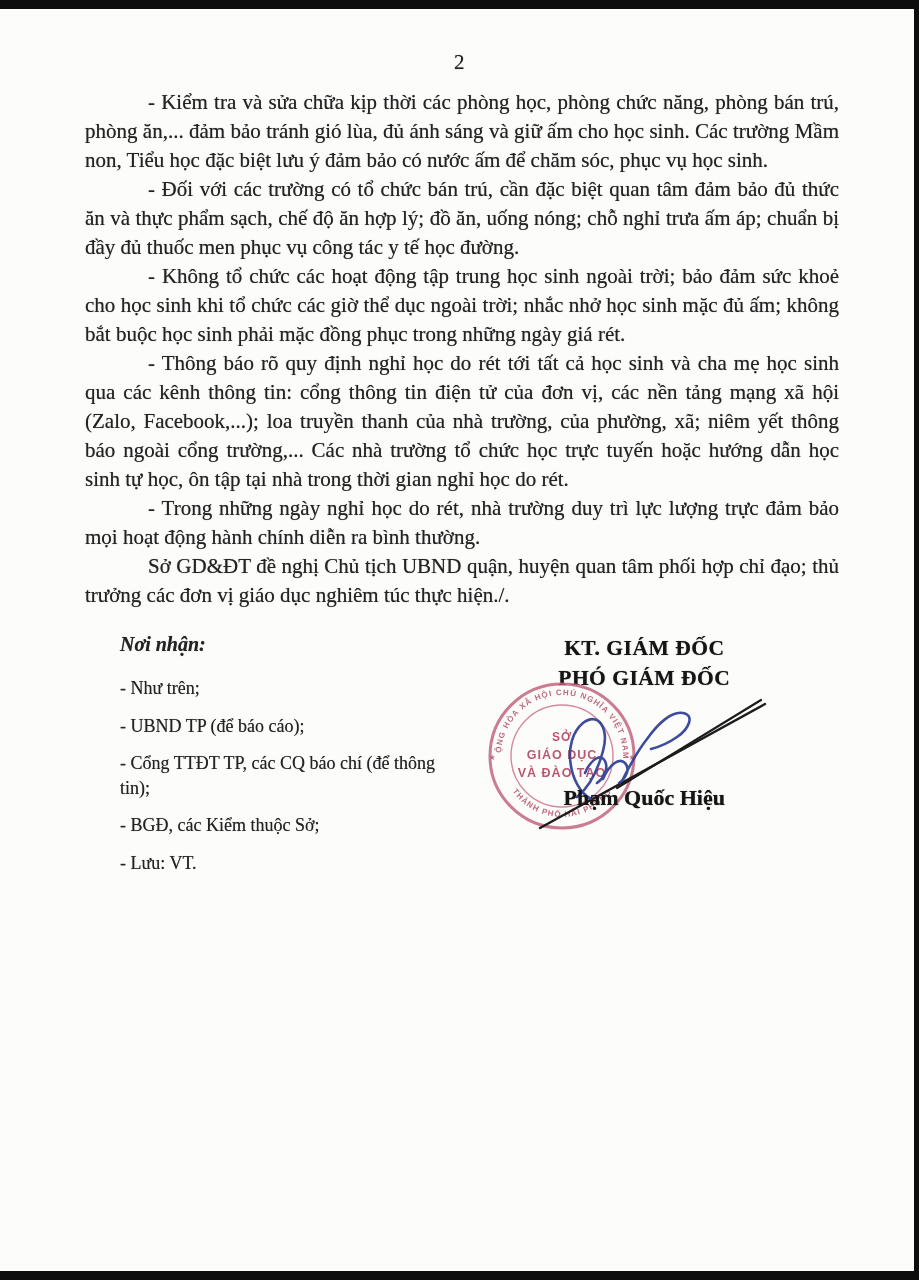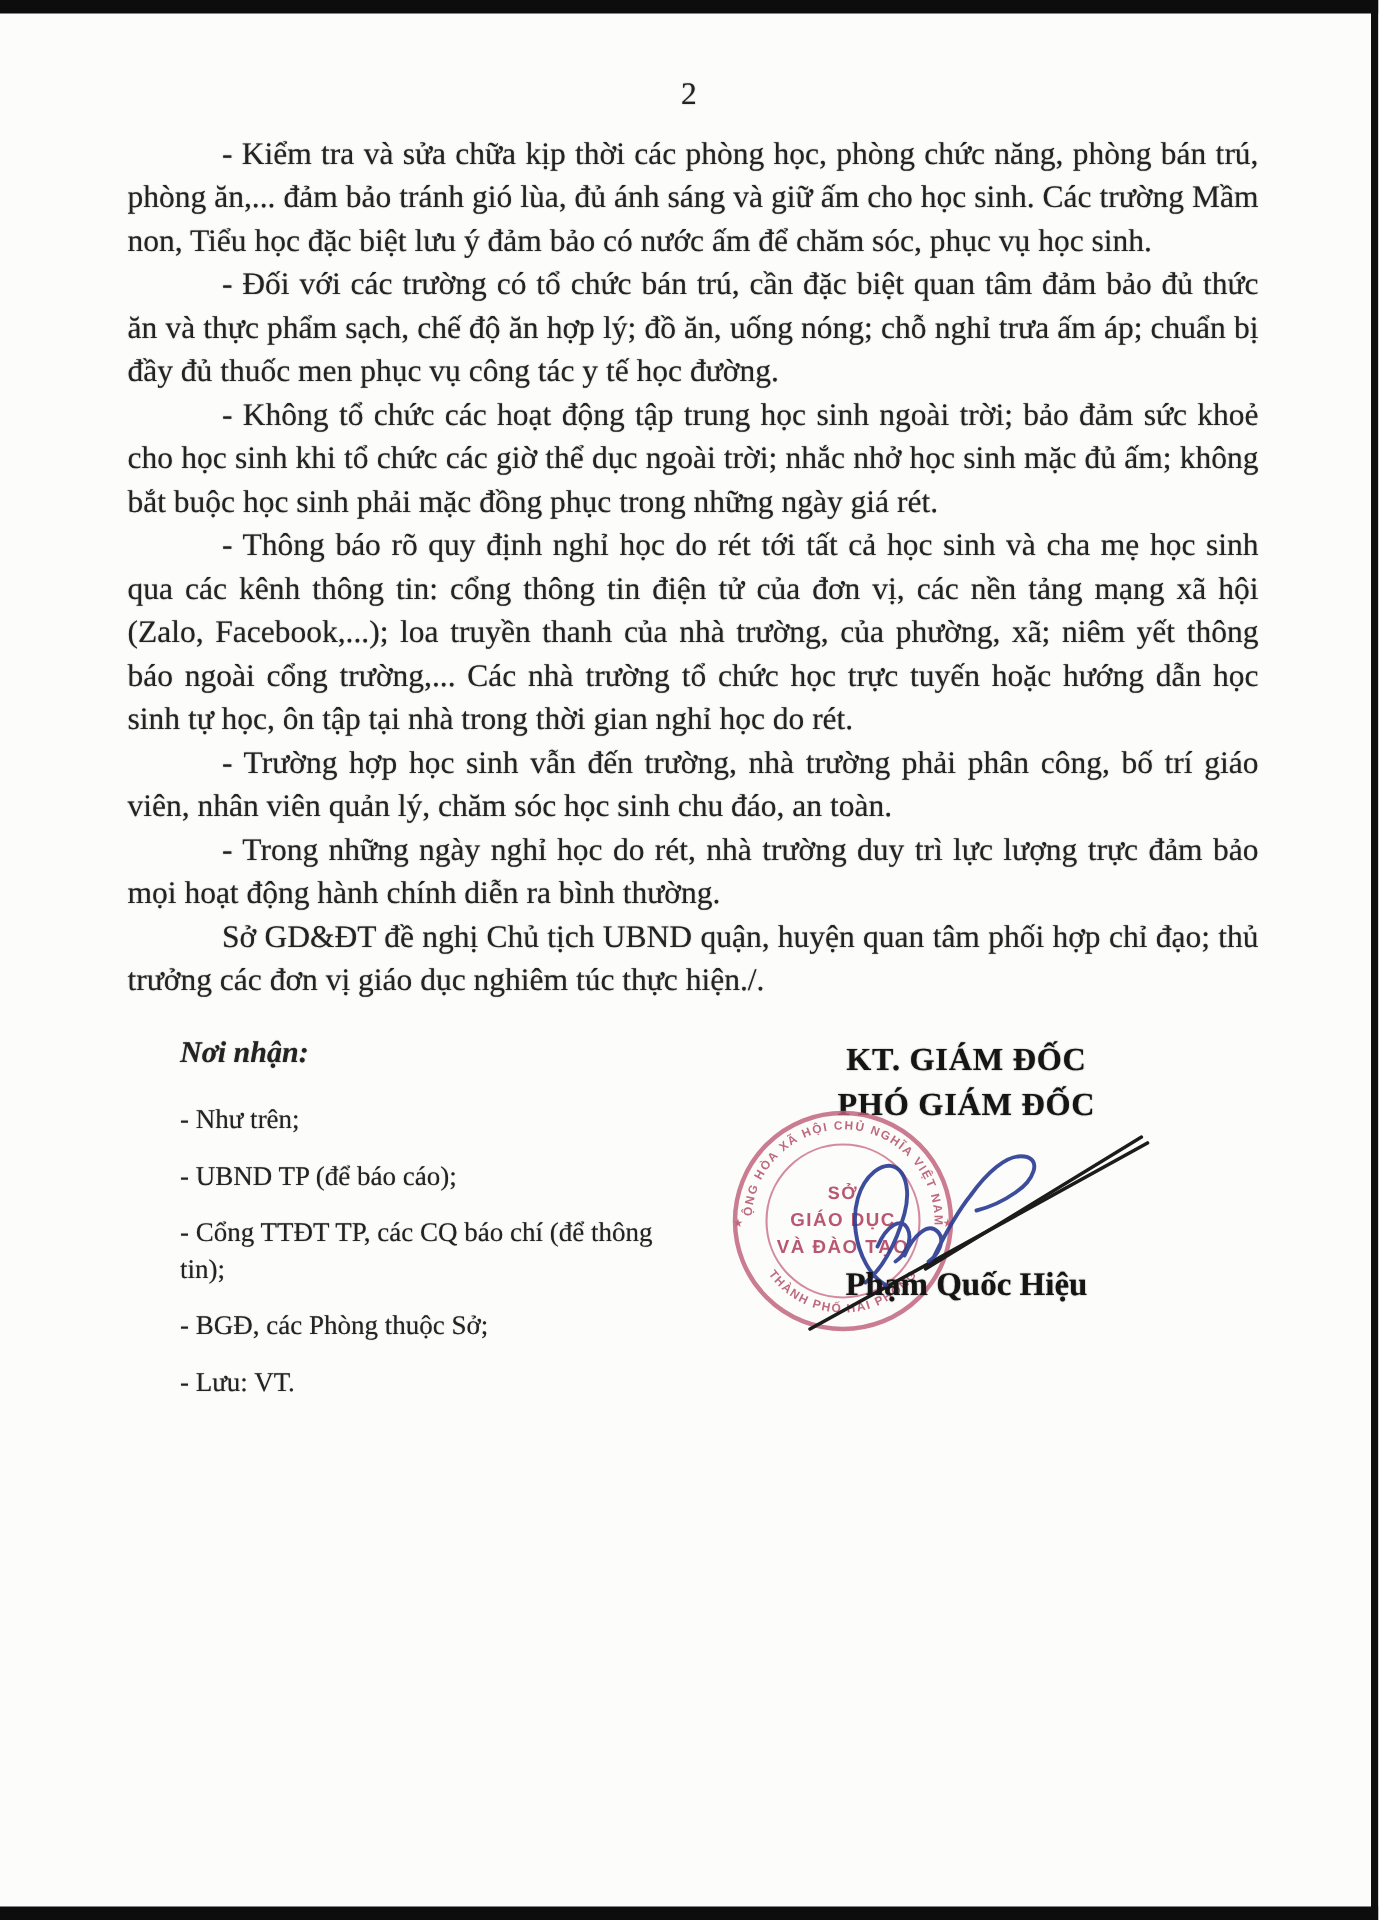--- a/index.html
+++ b/index.html
@@ -94,33 +94,32 @@
   <div class="bar-right"></div>
   <div class="bar-bottom"></div>
 
   <div class="page-number">2</div>
 
   <div class="content">
     <p>- Kiểm tra và sửa chữa kịp thời các phòng học, phòng chức năng, phòng bán trú, phòng ăn,... đảm bảo tránh gió lùa, đủ ánh sáng và giữ ấm cho học sinh. Các trường Mầm non, Tiểu học đặc biệt lưu ý đảm bảo có nước ấm để chăm sóc, phục vụ học sinh.</p>
     <p>- Đối với các trường có tổ chức bán trú, cần đặc biệt quan tâm đảm bảo đủ thức ăn và thực phẩm sạch, chế độ ăn hợp lý; đồ ăn, uống nóng; chỗ nghỉ trưa ấm áp; chuẩn bị đầy đủ thuốc men phục vụ công tác y tế học đường.</p>
     <p>- Không tổ chức các hoạt động tập trung học sinh ngoài trời; bảo đảm sức khoẻ cho học sinh khi tổ chức các giờ thể dục ngoài trời; nhắc nhở học sinh mặc đủ ấm; không bắt buộc học sinh phải mặc đồng phục trong những ngày giá rét.</p>
     <p>- Thông báo rõ quy định nghỉ học do rét tới tất cả học sinh và cha mẹ học sinh qua các kênh thông tin: cổng thông tin điện tử của đơn vị, các nền tảng mạng xã hội (Zalo, Facebook,...); loa truyền thanh của nhà trường, của phường, xã; niêm yết thông báo ngoài cổng trường,... Các nhà trường tổ chức học trực tuyến hoặc hướng dẫn học sinh tự học, ôn tập tại nhà trong thời gian nghỉ học do rét.</p>
-    <p>- Trường hợp học sinh vẫn đến trường, nhà trường phải phân công, bố trí giáo viên, nhân viên quản lý, chăm sóc học sinh chu đáo, an toàn.</p>
     <p>- Trong những ngày nghỉ học do rét, nhà trường duy trì lực lượng trực đảm bảo mọi hoạt động hành chính diễn ra bình thường.</p>
     <p>Sở GD&amp;ĐT đề nghị Chủ tịch UBND quận, huyện quan tâm phối hợp chỉ đạo; thủ trưởng các đơn vị giáo dục nghiêm túc thực hiện./.</p>
   </div>
 
   <div class="footer">
 
     <div class="recipients">
       <div class="recipients-heading">Nơi nhận:</div>
       <div class="recipient-item">- Như trên;</div>
       <div class="recipient-item">- UBND TP (để báo cáo);</div>
       <div class="recipient-item">- Cổng TTĐT TP, các CQ báo chí (để thông tin);</div>
-      <div class="recipient-item">- BGĐ, các Phòng thuộc Sở;</div>
+      <div class="recipient-item">- BGĐ, các Kiểm thuộc Sở;</div>
       <div class="recipient-item">- Lưu: VT.</div>
     </div>
 
     <div class="sig-block">
       <div class="sig-title">KT. GIÁM ĐỐC</div>
       <div class="sig-title">PHÓ GIÁM ĐỐC</div>
 
       <svg class="sig-art" viewBox="0 0 450 175" xmlns="http://www.w3.org/2000/svg">
 
         <g class="stamp-group">

